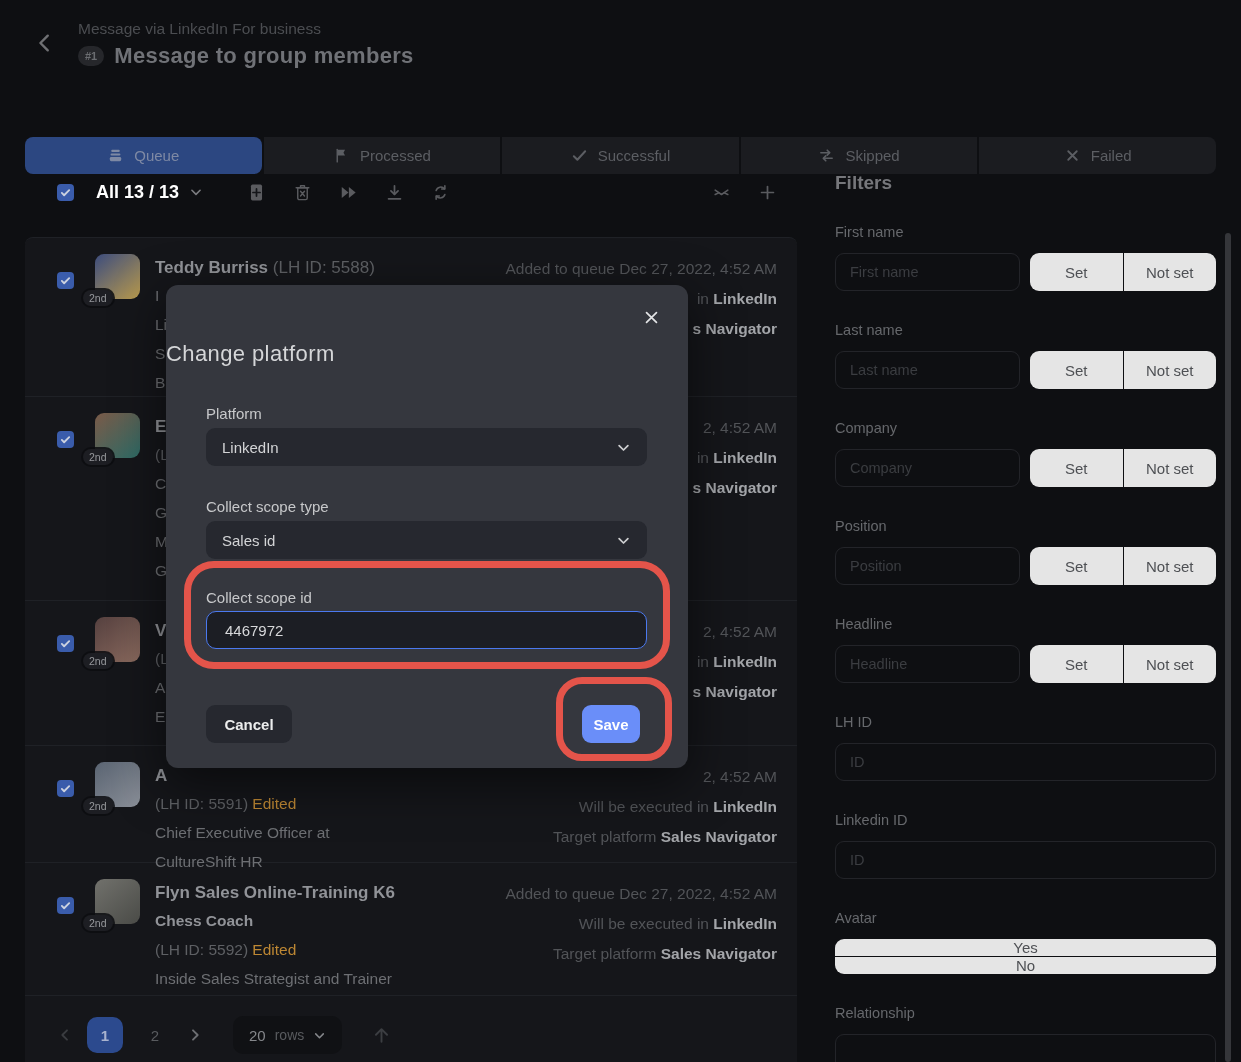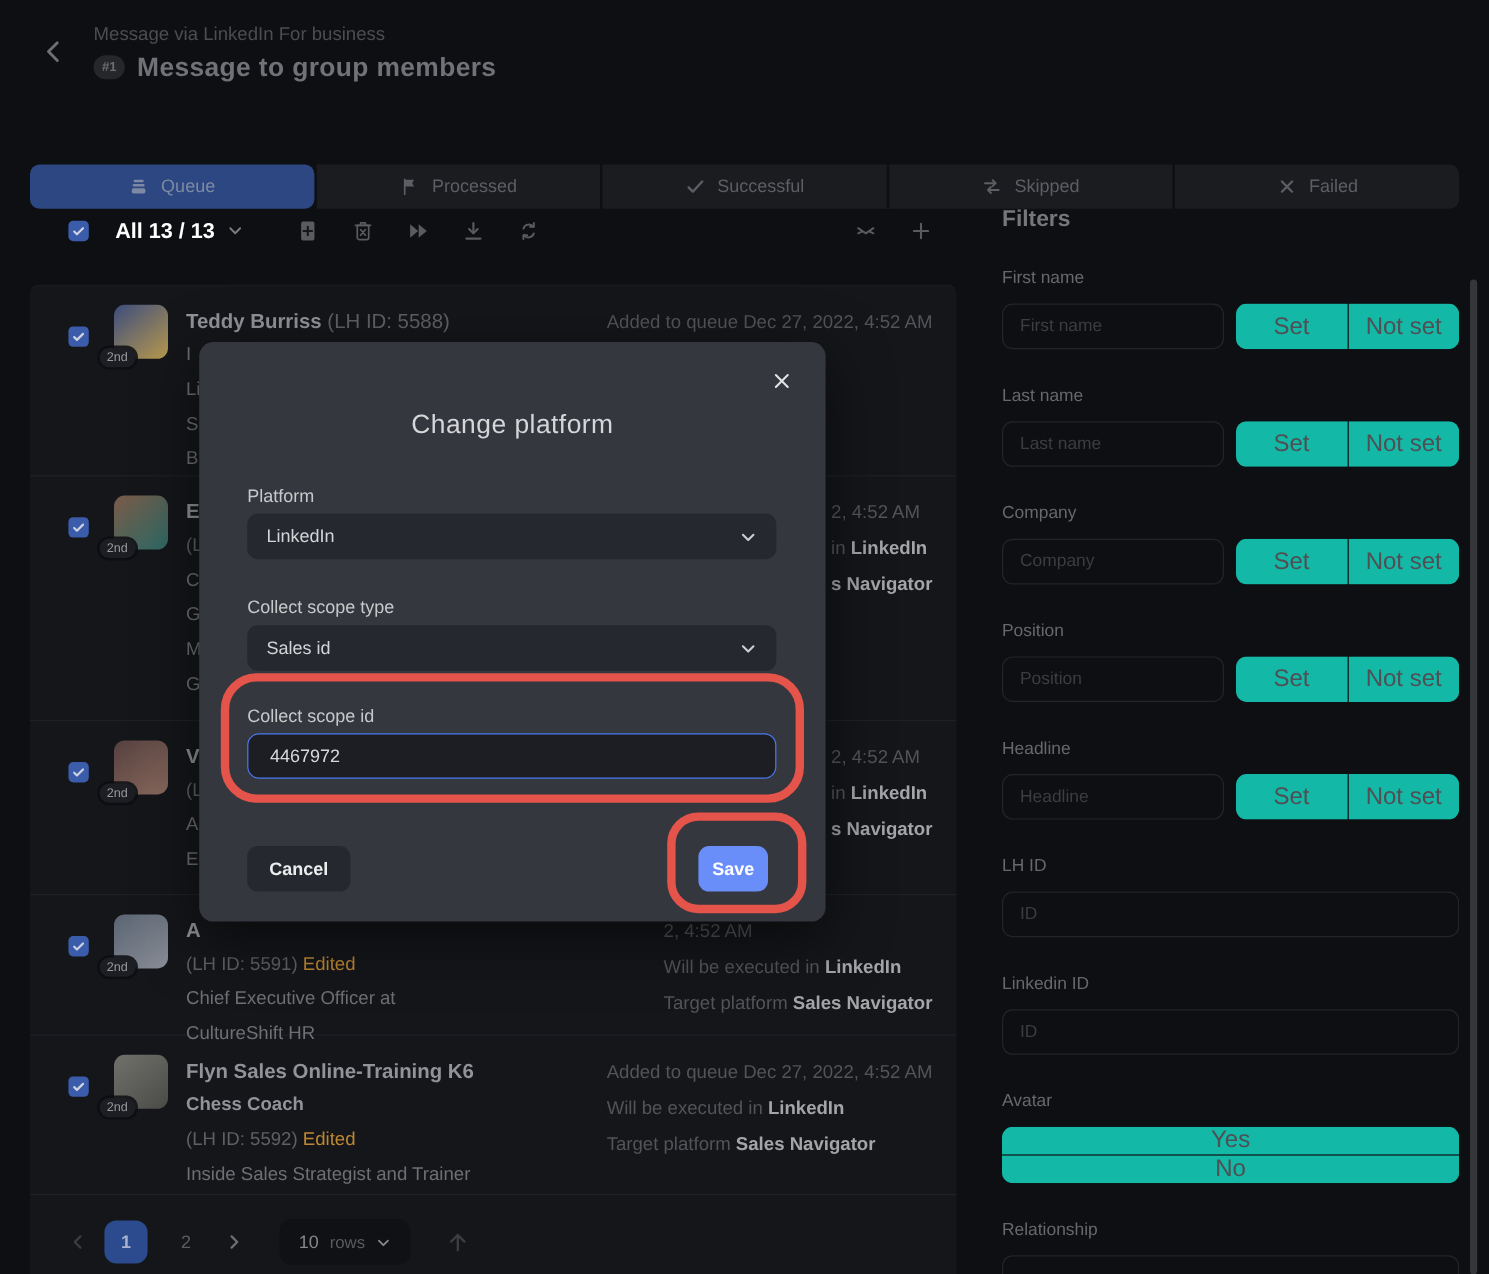--- a/index.html
+++ b/index.html
@@ -44,21 +44,21 @@
   .qrow .cbox { position:absolute; left:32px; top:34px; }
   .avatar { position:absolute; left:70px; top:16px; width:45px; height:45px; border-radius:9px; }
   .avbadge { position:absolute; left:58px; top:52px; background:#1d1e23; color:#96989c; font-size:10.5px; padding:2px 6px; border-radius:9px; box-shadow:0 0 0 2px rgba(12,13,16,.85); }
   .qleft { margin-left:130px; padding-top:16px; padding-right:360px; }
   .row-name { font-size:17px; line-height:27px; }
   .row-sub { font-size:15.5px; line-height:29px; }
   .sg-name { color:#919398; font-weight:700; }
   .sg-id { color:#5e6064; }
   .sg-edited { color:#bd8733; }
   .sg-sub { color:#6d6f73; }
-  .qright { position:absolute; right:20px; top:16px; }
+  .qright { position:absolute; right:20px; top:16px; text-align:right; }
   .qr-line { font-size:15.5px; line-height:30px; color:#525458; }
   .qr-line .bright { color:#a3a5a9; font-weight:600; }
 
   
   .pager { position:absolute; left:25px; top:1008px; width:772px; height:54px; display:flex; align-items:center; background:#15161a; }
   .pg-chevron { width:16px; height:16px; cursor:pointer; }
   .pg-prev { margin-left:32px; color:#3a3c40; }
   .pg-page { width:36px; height:36px; display:flex; align-items:center; justify-content:center; font-size:15px; color:#595b5f; border-radius:10px; cursor:pointer; margin-left:14px; }
   .pg-page.active { background:#2c4a8e; color:#a9b3cf; font-weight:700; }
   .pg-next { margin-left:14px; color:#6d6f73; }
@@ -72,29 +72,29 @@
   .filters { position:absolute; left:835px; top:172px; width:381px; height:890px; overflow:hidden; }
   .f-head { font-size:19px; font-weight:700; color:#76777b; margin-bottom:30px; }
   .f-sec { margin-bottom:31px; }
   .f-label { font-size:14.5px; color:#66686c; margin-bottom:13px; }
   .f-row { display:flex; gap:10px; }
   .f-input { height:38px; background:transparent; border:1px solid #232429; border-radius:9px; padding:0 14px; font-size:14.5px; color:#9a9ca0; font-family:"Liberation Sans",sans-serif; outline:none; }
   .f-input::placeholder { color:#3b3d41; }
   .f-input.half { width:185px; }
   .f-input.full { width:100%; }
   .f-seg { flex:1; display:flex; border-radius:9px; overflow:hidden; gap:1px; background:#0e0f12; }
-  .f-seg .f-btn { flex:1; background:#14b8a6; color:#4e5054; font-size:20px; display:flex; align-items:center; justify-content:center; cursor:pointer; }
+  .f-seg .f-btn { flex:1; background:#e5e5e5; color:#4e5054; font-size:15px; display:flex; align-items:center; justify-content:center; cursor:pointer; }
   .f-seg.fullseg { width:100%;flex-direction:column; }
 
   .vscroll { position:absolute; right:10px; top:233px; width:6px; height:829px; background:#35363a; border-radius:3px; }
 
   
   .modal { position:absolute; left:166px; top:285px; width:522px; height:483px; background:#35373e; border-radius:12px; box-shadow:0 14px 50px rgba(0,0,0,.55); z-index:5; }
   .m-close { position:absolute; top:24px; right:28px; width:17px; height:17px; color:#e3e4e6; cursor:pointer; }
-  .m-title { position:absolute; top:56px; left:0; width:100%; text-align:center; font-size:22px; color:#d5d6d8; letter-spacing:.4px; }
+  .m-title { position:absolute; top:56px; left:0; width:100%; font-size:22px; color:#d5d6d8; letter-spacing:.4px; }
   .m-label { position:absolute; left:40px; font-size:15px; color:#c7c8ca; }
   .m-select { position:absolute; left:40px; right:41px; height:38px; background:#26282f; border-radius:9px; display:flex; align-items:center; padding:0 16px; font-size:15px; color:#d3d4d6; cursor:pointer; }
   .m-select .mcar { margin-left:auto; width:15px; height:15px; color:#cdced0; }
   .m-input { position:absolute; left:40px; right:41px; height:38px; background:#1c1e24; border:1.5px solid #4b79ef; border-radius:10px; padding:0 18px; font-size:15px; color:#d7d8da; font-family:"Liberation Sans",sans-serif; outline:none; }
   .m-cancel { position:absolute; left:40px; top:420px; width:86px; height:38px; background:#26282f; border:none; border-radius:9px; color:#eceded; font-size:15px; font-weight:700; cursor:pointer; font-family:"Liberation Sans",sans-serif; }
   .m-save { position:absolute; right:48px; top:420px; width:58px; height:38px; background:#6a8ef9; border:none; border-radius:9px; color:#ffffff; font-size:15px; font-weight:700; cursor:pointer; font-family:"Liberation Sans",sans-serif; }
   .ring { position:absolute; border:7px solid #e4544a; pointer-events:none; z-index:6; }
   .ring1 { left:18px; top:276px; width:486px; height:108px; border-radius:30px; }
   .ring2 { right:16px; top:392px; width:116px; height:84px; border-radius:26px; }
 </style>
@@ -341,21 +341,21 @@
     <span id="pages" style="display: flex;">
         <span class="pg-page active" style="display: inline-flex;">1</span>
         <span class="pg-page" style="display: inline-flex;">2</span>
       </span>
     <div class="pg-chevron pg-next">
         <svg viewBox="0 0 24 24" fill="none" stroke="currentColor" stroke-width="2.8" stroke-linecap="round" stroke-linejoin="round">
           <path d="M9 5l7 7-7 7"></path>
         </svg>
       </div>
     <div class="pg-rows">
-      <span class="n">10</span>
+      <span class="n">20</span>
       <span class="w">rows</span>
       <span class="c">
           <svg viewBox="0 0 24 24" fill="none" stroke="currentColor" stroke-width="2.8" stroke-linecap="round" stroke-linejoin="round">
             <path d="M5 9l7 7 7-7"></path>
           </svg>
         </span>
     </div>
     <div class="pg-up">
         <svg viewBox="0 0 24 24" fill="none" stroke="currentColor" stroke-width="2.4" stroke-linecap="round" stroke-linejoin="round">
           <path d="M12 20V5M5 11l7-7 7 7"></path>

